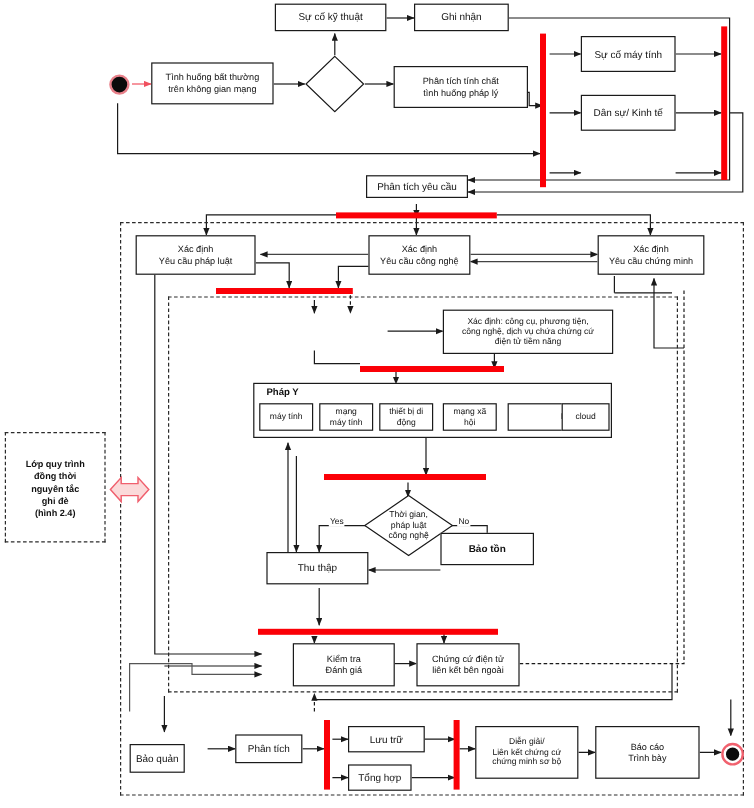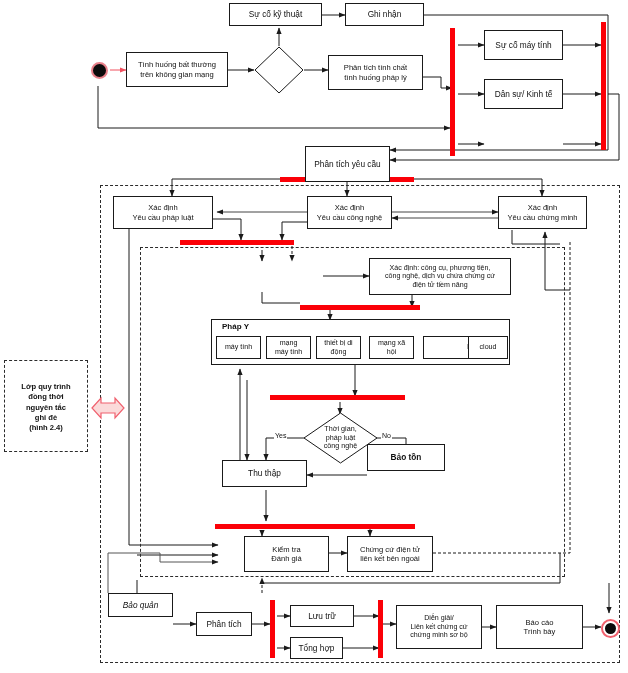--- a/index.html
+++ b/index.html
@@ -185,29 +185,29 @@
   <div class="bar-v" style="left:270px;top:600px;height:58px;"></div>
   <div class="bar-v" style="left:378px;top:600px;height:58px;"></div>
 
   <div class="node" style="left:229px;top:3px;width:93px;height:23px;">Sự cố kỹ thuật</div>
 
   <div class="node" style="left:345px;top:3px;width:79px;height:23px;">Ghi nhận</div>
 
   <div class="node sm" style="left:126px;top:52px;width:102px;height:35px;white-space:pre-line;">Tình huống bất thường
 trên không gian mạng</div>
 
-  <div class="node sm" style="left:328px;top:55px;width:95px;height:35px;white-space:pre-line;">Phân tích tính chất
+  <div class="node sm" style="left:328px;top:55px;width:112px;height:35px;white-space:pre-line;">Phân tích tính chất
 tình huống pháp lý</div>
 
   <div class="node" style="left:484px;top:30px;width:79px;height:30px;">Sự cố máy tính</div>
 
   <div class="node" style="left:484px;top:79px;width:79px;height:30px;">Dân sự/ Kinh tế</div>
 
 
-  <div class="node" style="left:305px;top:146px;width:85px;height:36px;">Phân tích yêu cầu</div>
+  <div class="node" style="left:305px;top:146px;width:85px;height:19px;">Phân tích yêu cầu</div>
 
   <div class="diamond" style="left:254px;top:46px;width:50px;height:48px;">
     <svg width="50" height="48" viewBox="0 0 50 48" xmlns="http://www.w3.org/2000/svg">
       <polygon points="25,1 49,24 25,47 1,24" fill="#fff" stroke="#1a1a1a" stroke-width="1"></polygon>
     </svg>
   </div>
 
   <div class="node sm" style="left:113px;top:196px;width:100px;height:33px;white-space:pre-line;">Xác định
 Yêu cầu pháp luật</div>
 
@@ -248,21 +248,21 @@
 
   <div class="node" style="left:222px;top:460px;width:85px;height:27px;">Thu thập</div>
   <div class="node" style="left:367px;top:444px;width:78px;height:27px;font-weight:bold;">Bảo tồn</div>
 
   <div class="node sm" style="left:218px;top:536px;width:85px;height:36px;white-space:pre-line;margin-left:26px;">Kiểm tra
 Đánh giá</div>
 
   <div class="node sm" style="left:347px;top:536px;width:86px;height:36px;white-space:pre-line;">Chứng cứ điện tử
 liên kết bên ngoài</div>
 
-  <div class="node" style="left:108px;top:593px;width:65px;height:24px;font-style:italic;">Bảo quản</div>
+  <div class="node" style="left:108px;top:620px;width:46px;height:24px;">Bảo quản</div>
 
   <div class="node" style="left:196px;top:612px;width:56px;height:24px;">Phân tích</div>
 
   <div class="node" style="left:290px;top:605px;width:64px;height:22px;">Lưu trữ</div>
 
   <div class="node" style="left:290px;top:637px;width:53px;height:22px;">Tổng hợp</div>
 
   <div class="node xs" style="left:396px;top:605px;width:86px;height:44px;white-space:pre-line;">Diễn giải/
 Liên kết chứng cứ
 chứng minh sơ bộ</div>

